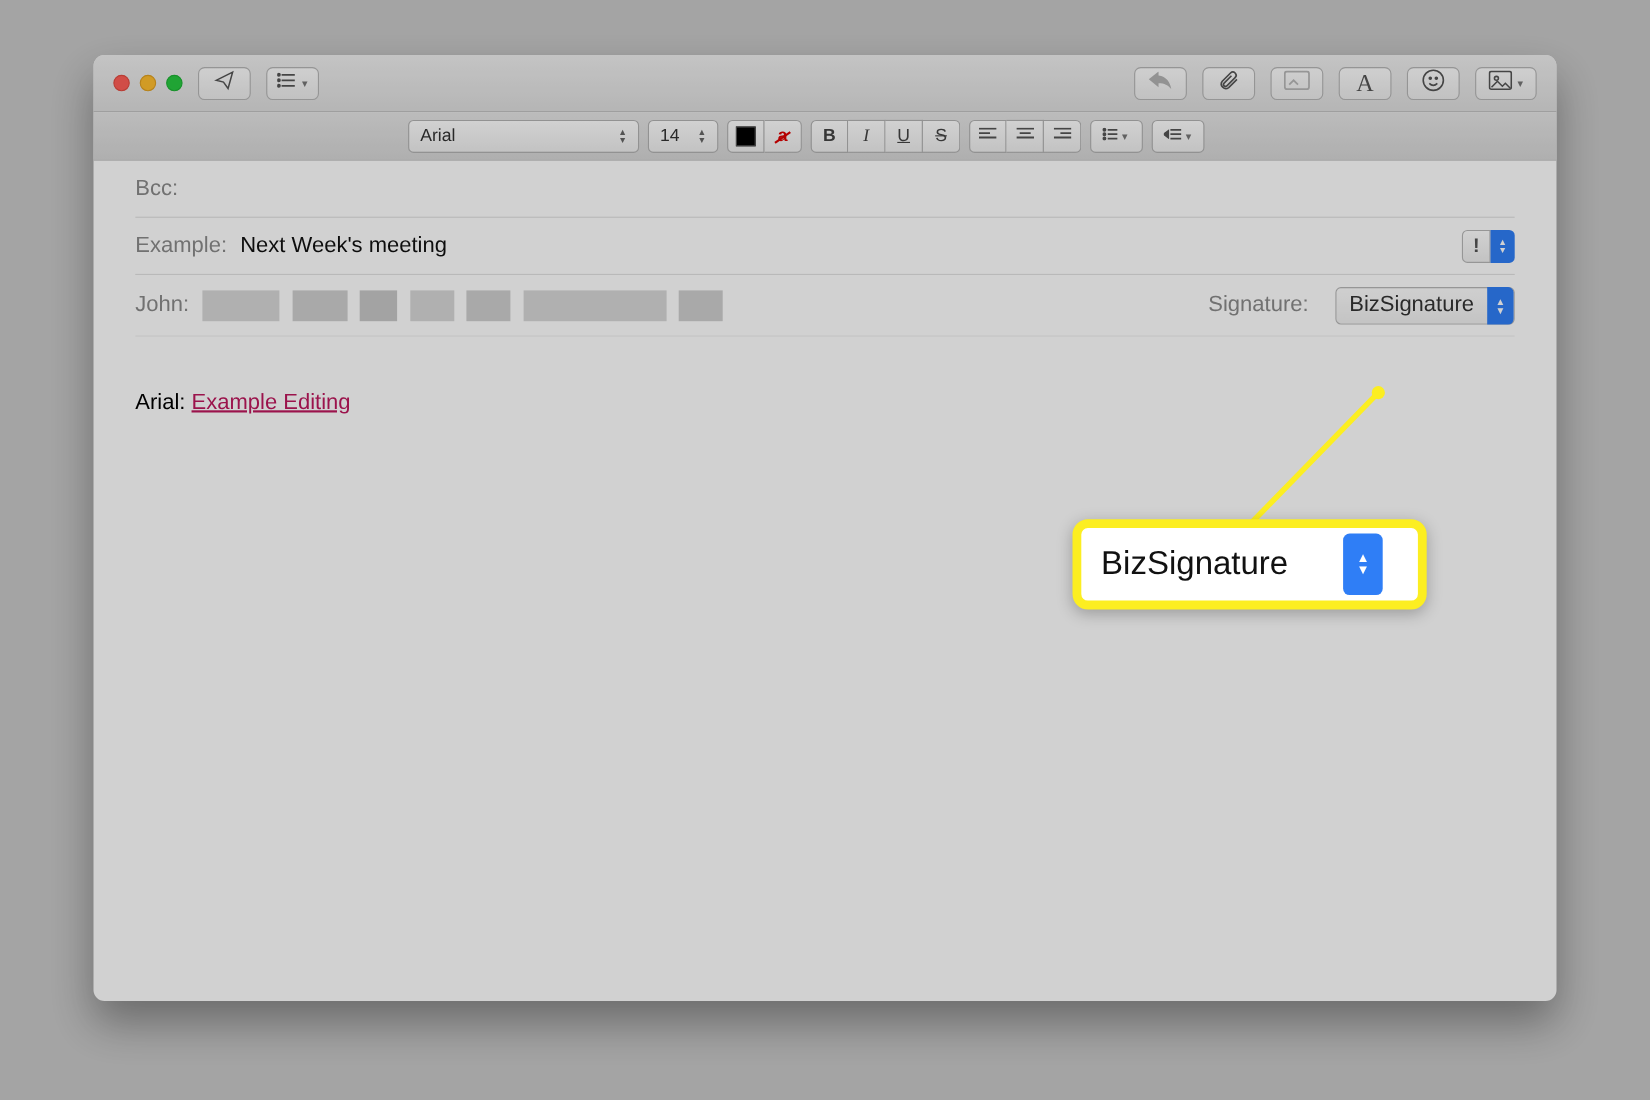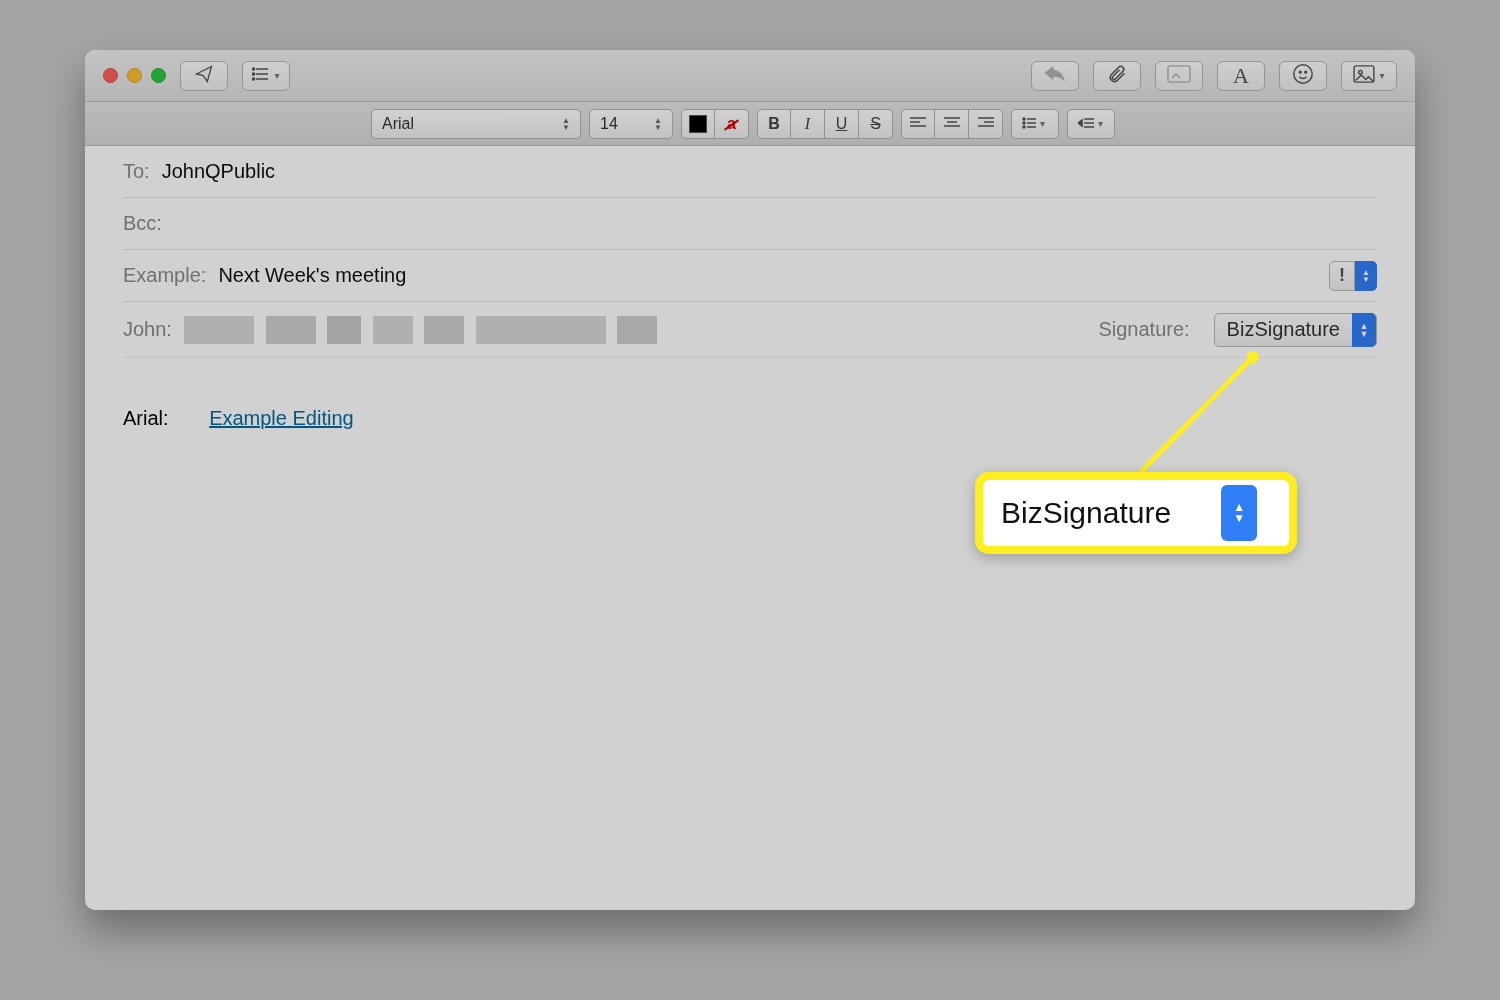--- a/index.html
+++ b/index.html
@@ -13,21 +13,21 @@
   .tl.r{background:#ff5f57;border:1px solid #e24b41;}
   .tl.y{background:#ffbd2e;border:1px solid #dfa023;}
   .tl.g{background:#28c840;border:1px solid #1db234;}
   .tb-btn{height:30px;border:1px solid #b6b6b6;border-radius:6px;background:linear-gradient(#fdfdfd,#ececec);display:flex;align-items:center;justify-content:center;padding:0 10px;color:#555;}
   .tb-btn.disabled{color:#b3b3b3;}
   .tb-spacer{flex:1;}
   .fmtbar{height:44px;background:linear-gradient(#e5e5e5,#d6d6d6);border-bottom:1px solid #bcbcbc;display:flex;align-items:center;justify-content:flex-end;gap:8px;padding:0 20px;}
   .fmt-left-pad{width:258px;}
   .select{height:30px;border:1px solid #b3b3b3;border-radius:5px;background:linear-gradient(#fff,#eee);display:flex;align-items:center;padding:0 10px;font-size:16px;color:#333;}
   .sel-font{width:210px;justify-content:space-between;}
-  .sel-size{width:84px;justify-content:space-between;}
+  .sel-size{width:64px;justify-content:space-between;}
   .stepper{display:flex;flex-direction:column;font-size:8px;line-height:7px;color:#666;}
   .swatch-inner{width:18px;height:18px;background:#000;border:1px solid #555;}
   .redA{font-weight:bold;color:#d00;position:relative;}
   .redA::after{content:"";position:absolute;left:-4px;right:-4px;top:50%;height:2px;background:#d00;transform:rotate(-35deg);}
   .seg{display:flex;}
   .seg .fmt{width:34px;height:30px;border:1px solid #b3b3b3;background:linear-gradient(#fff,#eee);display:flex;align-items:center;justify-content:center;font-size:16px;color:#444;}
   .seg .fmt:first-child{border-radius:5px 0 0 5px;}
   .seg .fmt:last-child{border-radius:0 5px 5px 0;}
   .seg .fmt + .fmt{border-left:none;}
   .dd{width:48px;}
@@ -37,21 +37,21 @@
   .hdr-val{color:#111;}
   .blurbox{display:inline-block;height:28px;background:#d7d7d7;margin-right:6px;vertical-align:middle;}
   .sig-row{display:flex;align-items:center;min-height:56px;font-size:20px;}
   .sig-right{margin-left:auto;display:flex;align-items:center;gap:12px;}
   .popup{height:34px;border:1px solid #b8b8b8;border-radius:5px;background:linear-gradient(#fdfdfd,#efefef);display:flex;align-items:center;padding:0 0 0 12px;font-size:20px;color:#333;}
   .popup .arrows{width:24px;height:34px;background:#2f7ef6;border-radius:0 5px 5px 0;display:flex;flex-direction:column;align-items:center;justify-content:center;color:#fff;font-size:9px;line-height:8px;margin-left:12px;}
   .priority{margin-left:auto;display:flex;align-items:center;}
   .priority .bang{width:26px;height:30px;border:1px solid #b8b8b8;border-top-left-radius:5px;border-bottom-left-radius:5px;background:linear-gradient(#fff,#eee);display:flex;align-items:center;justify-content:center;color:#555;font-size:18px;font-weight:bold;}
   .priority .arrows{width:22px;height:30px;background:#2f7ef6;border-top-right-radius:5px;border-bottom-right-radius:5px;display:flex;flex-direction:column;align-items:center;justify-content:center;color:#fff;font-size:8px;line-height:7px;}
   .body{padding:18px 38px;font-size:20px;color:#000;line-height:1.4;}
-  .body a{color:#0369a1;text-decoration:underline;margin-left:35px;}
+  .body a{color:#be185d;text-decoration:underline;}
   
   .callout{position:absolute;z-index:40;border:8px solid #fcee21;border-radius:14px;background:#fff;display:flex;align-items:center;padding:0 0 0 18px;font-size:30px;color:#111;box-shadow:0 4px 14px rgba(0,0,0,0.25);}
   .callout .arrows-big{width:36px;height:56px;background:#2f7ef6;border-radius:6px;display:flex;flex-direction:column;align-items:center;justify-content:center;color:#fff;font-size:12px;line-height:11px;margin-left:50px;margin-right:4px;}
   .leader{position:absolute;z-index:39;}
   .leader line{stroke:#fcee21;stroke-width:5;}
   .leader circle{fill:#fcee21;}
   .chev{font-size:10px;color:#777;margin-left:4px;}
 </style>
 </head>
 <body>
@@ -205,24 +205,20 @@
               <line x1="6" y1="6" x2="16" y2="6"></line>
               <line x1="6" y1="10" x2="16" y2="10"></line>
             </svg></span>
         <span class="chev">▾</span>
       </div>
       <div style="flex:1"></div>
     </div>
 
     <div class="headers">
       <div class="hdr-row">
-        <span class="hdr-label">To:</span>
-        <span class="hdr-val">JohnQPublic</span>
-      </div>
-      <div class="hdr-row">
         <span class="hdr-label">Bcc:</span>
       </div>
       <div class="hdr-row">
         <span class="hdr-label">Example:</span>
         <span class="hdr-val">Next Week's meeting</span>
         <div class="priority">
           <div class="bang">!</div>
           <div class="arrows">
               <span>▲</span>
               <span>▼</span>

